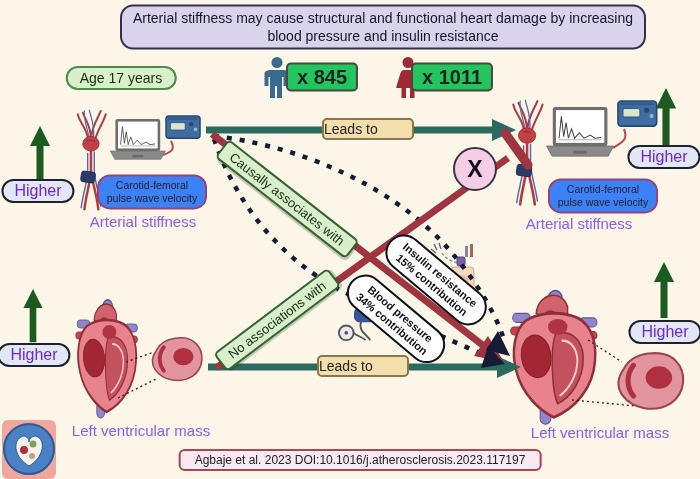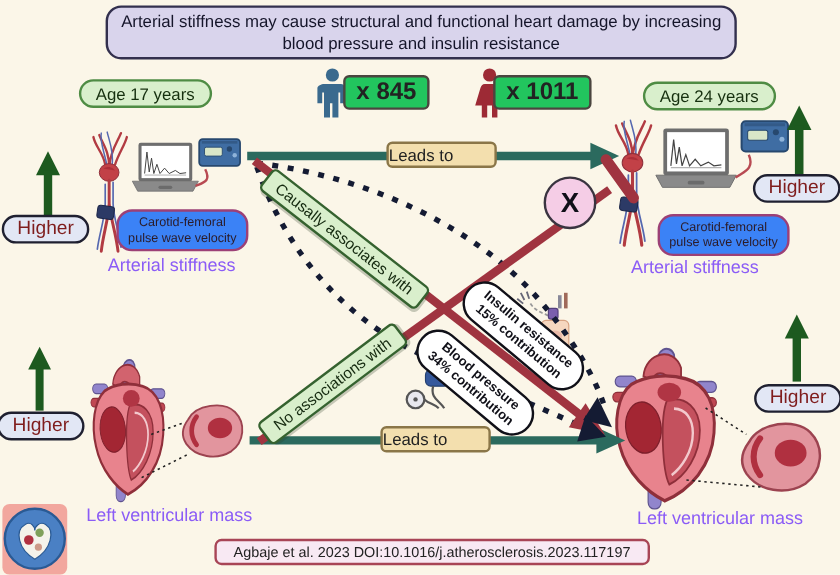--- a/index.html
+++ b/index.html
@@ -2,29 +2,29 @@
 <html><head>
 <meta charset="utf-8">
 <style>
   html,body{margin:0;padding:0;}
   body{font-family:"Liberation Sans", sans-serif;}
   .canvas{position:relative;width:700px;height:479px;background:#fbf6e8;overflow:hidden;}
   .abs{position:absolute;}
   .ctr{transform:translate(-50%,-50%);}
   .txt{color:#1c1c24;text-align:center;}
   .title-box{width:510px;background:#d9d4ec;border:2px solid #33304e;border-radius:13px;
-    font-size:14px;line-height:1.25;padding:3px 6px;color:#15152a;}
+    font-size:14px;line-height:1.25;padding:3px 6px;color:#15152a;margin-left:32px;}
   .age-pill{background:#d9efcc;border:2px solid #4f8c44;border-radius:999px;
     font-size:14px;padding:2px 12px;white-space:nowrap;color:#16300f;}
   .count-box{background:#22c55e;border:2px solid#4a453f;border-radius:5px;
     font-size:20px;font-weight:bold;padding:1px 9px;white-space:nowrap;color:#222;}
   .leads-box{background:#f3dfae;border:2px solid #8a7648;border-radius:5px;
     font-size:14px;width:88px;padding:1px 0;text-align:left;color:#222;}
   .higher-pill{background:#e2e7f5;border:2px solid #1f2030;border-radius:999px;
-    font-size:16px;padding:1px 11px;white-space:nowrap;color:#7f1d1d;}
+    font-size:16px;padding:1px 11px;white-space:nowrap;color:#6d28d9;}
   .pwv-box{background:#3b82f6;border:2px solid #9c4076;border-radius:13px;
     font-size:10.5px;line-height:1.2;width:96px;padding:3px 5px;text-align:center;color:#2b1b28;}
   .plain-label{font-size:15px;color:#8b5cf6;white-space:nowrap;}
   .assoc-label{background:#d9efcc;border:2px solid #35622f;border-radius:5px;
     font-size:13px;padding:2px 10px;white-space:nowrap;color:#14290f;
     box-shadow:2px 2px 0 rgba(40,60,30,.25);}
   .oval{background:#ffffff;border:2px solid #101018;border-radius:22px;
     font-size:11px;line-height:1.15;font-weight:600;text-align:center;
     padding:4px 12px;white-space:nowrap;color:#101018;}
   .x-circle{width:40px;height:40px;border-radius:50%;background:#f5cde6;border:2px solid #3a3440;
@@ -168,21 +168,20 @@
       <line x1="505" y1="133" x2="528" y2="165" stroke="#a03440" stroke-width="9" stroke-linecap="round"></line>
     </g>
 
     <polygon points="510,356 486,350 498,331" fill="#141b33"></polygon>
     <polygon points="505,364 481,368 488,346" fill="#141b33"></polygon>
   </svg>
 
   <div class="abs layer2 ctr title-box txt" style="left:351px;top:27px;">Arterial stiffness may cause structural and functional heart damage by increasing blood pressure and insulin resistance</div>
 
   <div class="abs layer2 ctr age-pill" style="left:121px;top:78px;">Age 17 years</div>
-  <div class="abs layer2 ctr age-pill" style="left:591px;top:80px;">Age 24 years</div>
 
   <div class="abs layer2 ctr count-box" style="left:322px;top:77px;">x 845</div>
   <div class="abs layer2 ctr count-box" style="left:452px;top:77px;">x 1011</div>
 
   <div class="abs layer2 ctr leads-box" style="left:368px;top:129px;">Leads to</div>
   <div class="abs layer2 ctr leads-box" style="left:363px;top:366px;">Leads to</div>
 
   <div class="abs layer2 higher-pill ctr" style="left:38px;top:191px;">Higher</div>
   <div class="abs layer2 higher-pill ctr" style="left:664px;top:157px;">Higher</div>
   <div class="abs layer2 higher-pill ctr" style="left:34px;top:355px;">Higher</div>

